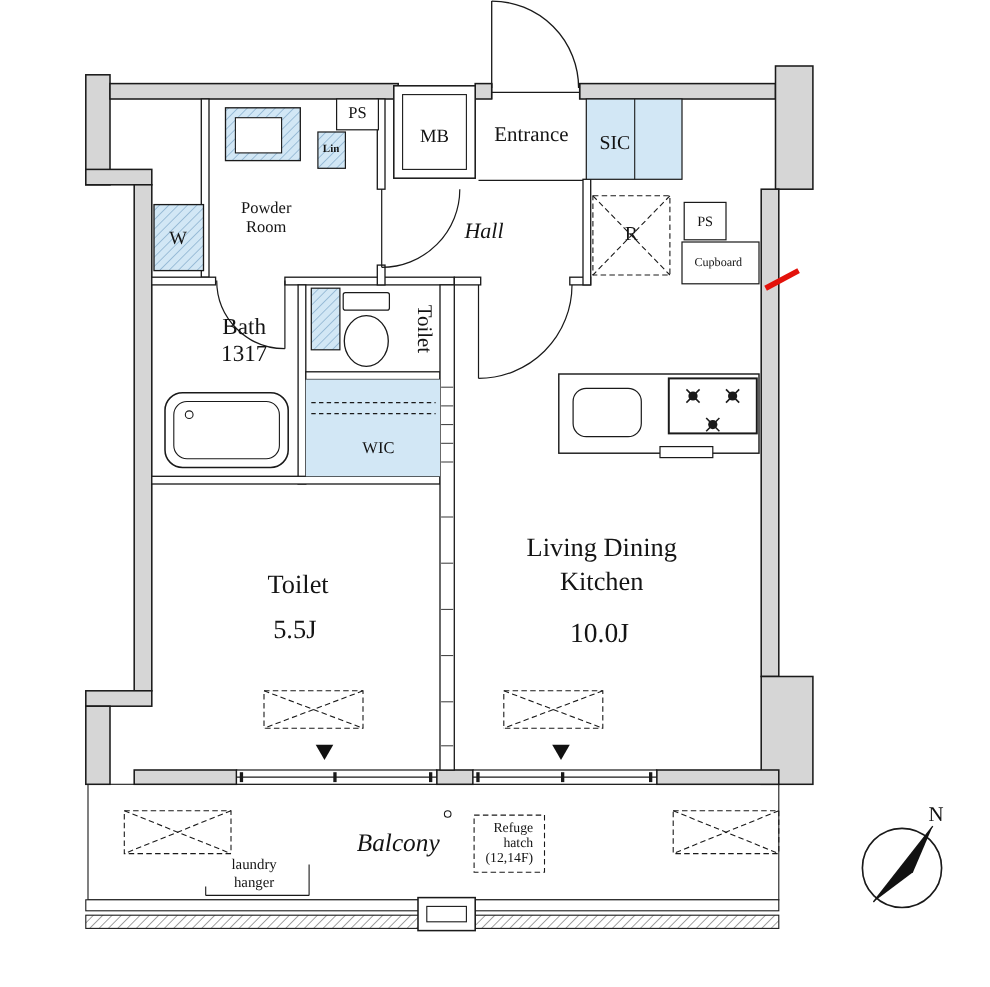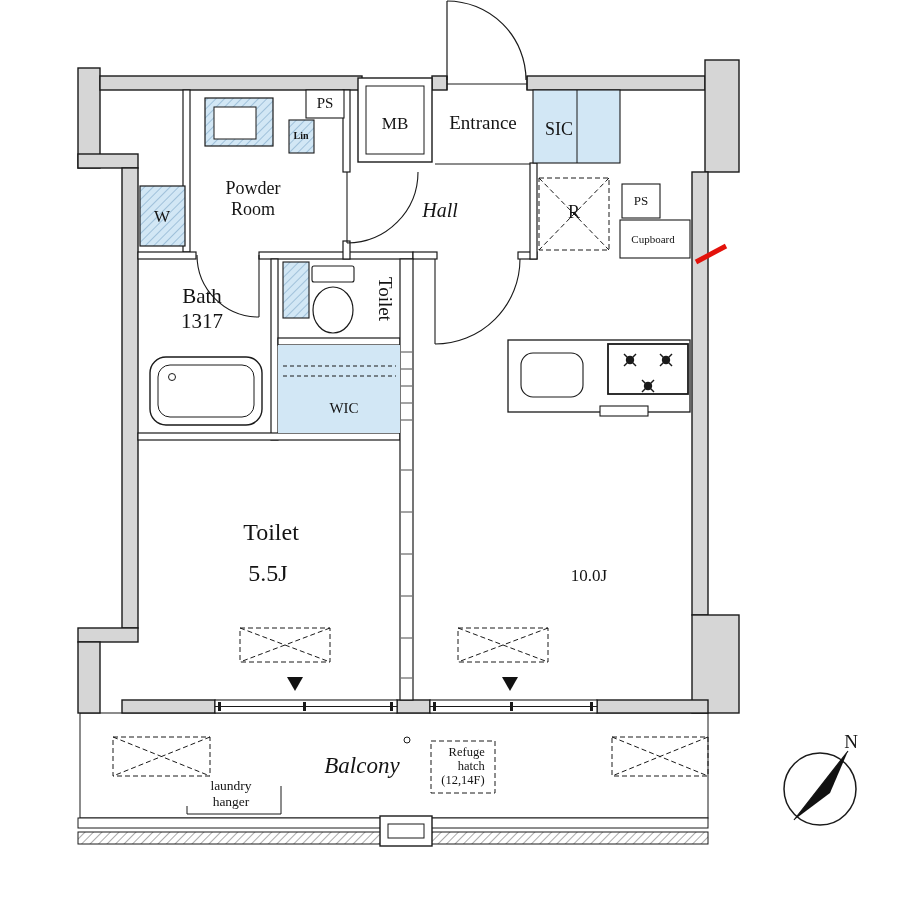--- a/index.html
+++ b/index.html
@@ -231,34 +231,36 @@
     <line x1="794" y1="820" x2="848" y2="751" stroke="#1a1a1a" stroke-width="1.2"></line>
     <polygon points="848,751 794,820 830,793" fill="#111111"></polygon>
   </g>
 </svg>
 
 <div class="lbl" style="left:325px;top:104px;font-size:15px;">PS</div>
 <div class="lbl" style="left:395px;top:124px;font-size:17px;">MB</div>
 <div class="lbl" style="left:483px;top:123px;font-size:19px;">Entrance</div>
 <div class="lbl" style="left:559px;top:130px;font-size:18px;text-align:center;">SIC</div>
 <div class="lbl" style="left:301px;top:136px;font-size:10px;font-weight:bold;">Lin</div>
-<div class="lbl" style="left:253px;top:199px;font-size:18px;">Powder
+<div class="lbl" style="left:242px;top:199px;font-size:15px;">Powder
 Room</div>
 <div class="lbl" style="left:440px;top:211px;font-size:20px;font-style:italic;">Hall</div>
 <div class="lbl" style="left:162px;top:217px;font-size:17px;">W</div>
 <div class="lbl" style="left:574px;top:213px;font-size:18px;">R</div>
 <div class="lbl" style="left:641px;top:201px;font-size:13px;">PS</div>
 <div class="lbl" style="left:653px;top:239px;font-size:11px;font-family:Liberation Serif, serif;">Cupboard</div>
-<div class="lbl" style="left:202px;top:309px;font-size:21px;">Bath
+<div class="lbl" style="left:222px;top:309px;font-size:21px;">Bath
 1317</div>
 <div class="lbl rot90" style="left:385px;top:299px;font-size:19px;">Toilet</div>
 <div class="lbl" style="left:344px;top:409px;font-size:15px;">WIC</div>
 <div class="lbl" style="left:271px;top:532px;font-size:24px;">Toilet</div>
 <div class="lbl" style="left:268px;top:573px;font-size:24px;">5.5J</div>
-<div class="lbl" style="left:545px;top:576px;font-size:17px;margin-left:44px;">10.0J</div>
+<div class="lbl" style="left:547px;top:514px;font-size:24px;line-height:1.28;">Living Dining
+Kitchen</div>
+<div class="lbl" style="left:545px;top:576px;font-size:25px;">10.0J</div>
 <div class="lbl" style="left:362px;top:766px;font-size:23px;font-style:italic;">Balcony</div>
 <div class="lbl" style="left:231px;top:794px;font-size:13.5px;">laundry
 hanger</div>
 <div class="lbl" style="left:463px;top:766px;font-size:12.5px;line-height:1.12;text-align:right;">Refuge
 hatch
 (12,14F)</div>
 <div class="lbl" style="left:851px;top:742px;font-size:19px;">N</div>
 
 </div>
 

